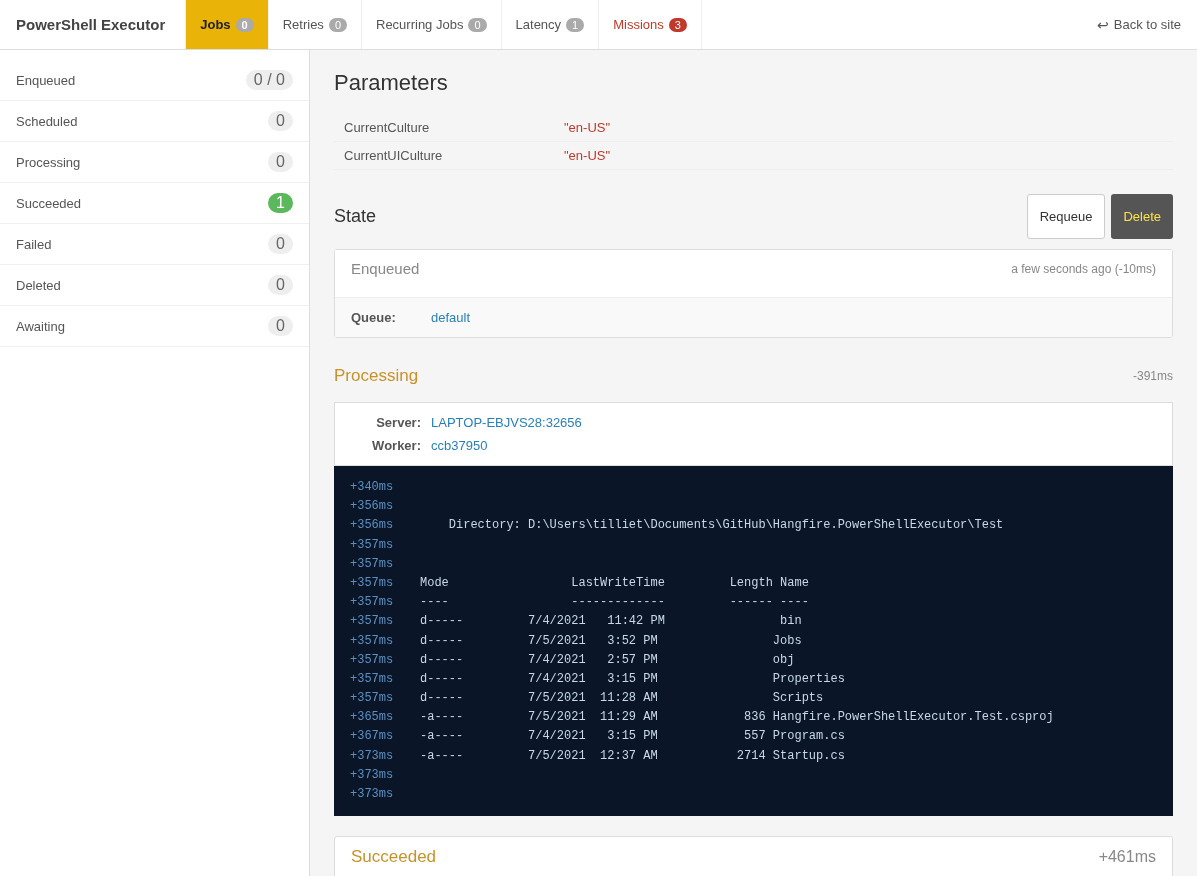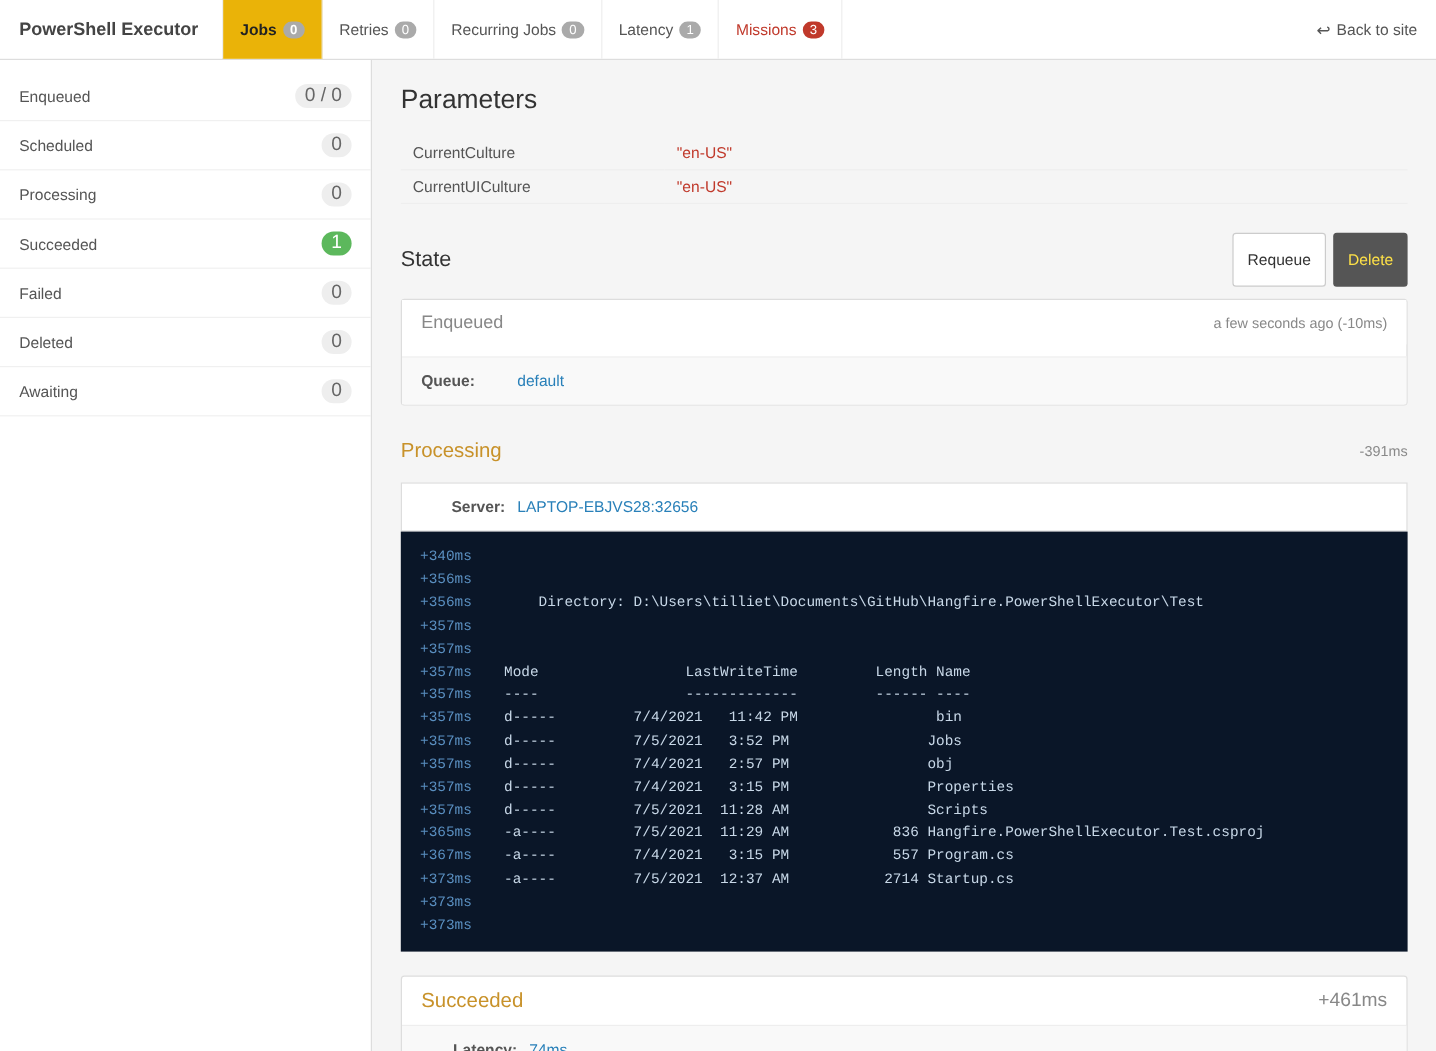--- a/index.html
+++ b/index.html
@@ -239,20 +239,24 @@
     <div class="proc-section">
       <div class="proc-header">
         <span class="proc-title">Processing</span>
         <span class="proc-time">-391ms</span>
       </div>
       <div class="proc-info">
         <div class="proc-info-row">
           <span class="proc-info-key">Server:</span>
           <span class="proc-info-val">LAPTOP-EBJVS28:32656</span>
         </div>
+        <div class="proc-info-row">
+          <span class="proc-info-key">Worker:</span>
+          <span class="proc-info-val">ccb37950</span>
+        </div>
       </div>
       <div class="terminal">
         <div class="t-line">
             <span class="t-ts">+340ms</span>
             <span class="t-content"></span>
           </div>
         <div class="t-line">
             <span class="t-ts">+356ms</span>
             <span class="t-content"></span>
           </div>

